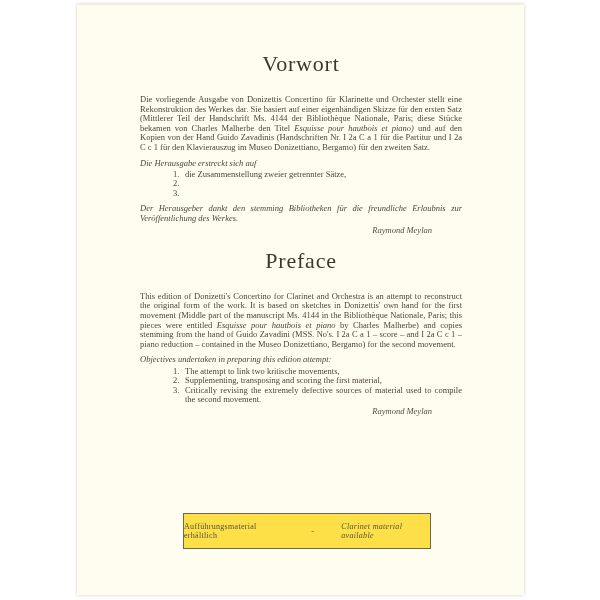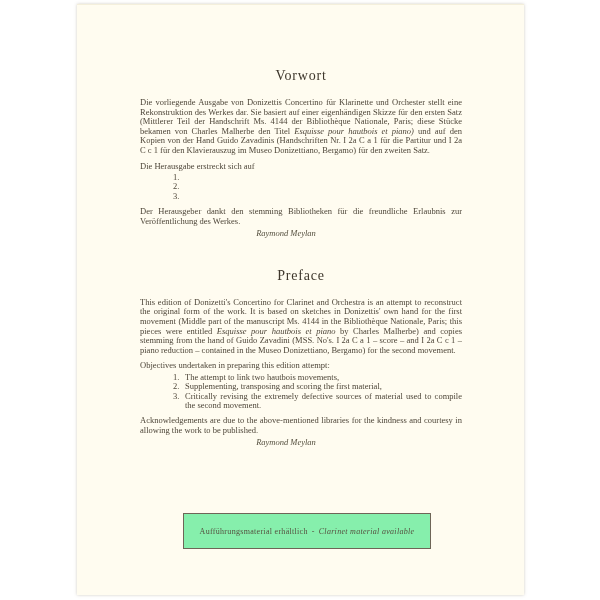--- a/index.html
+++ b/index.html
@@ -24,95 +24,97 @@
     width: 447px;
     height: 591px;
     background: #fffcf0;
     box-shadow: 0 0 3px rgba(125, 115, 85, 0.35), inset 0 1px 0 #f4efdc;
     color: #4e4639;
   }
   .inner {
     padding: 0 62px 0 63px;
   }
   .section-title {
-    font-size: 14px;
+    font-size: 22px;
     line-height: 20px;
     font-weight: 400;
     letter-spacing: 0.8px;
     color: #3e372c;
     text-align: center;
-    margin: 12px;
+    margin: 0;
   }
   .vorwort-title { padding-top: 50px; }
   .preface-title { padding-top: 15px; text-align: center; }
   .body-par {
     font-size: 8.5px;
     line-height: 9.6px;
     text-align: justify;
     margin: 0;
   }
-  .par-gap   { margin-top: 9px; }
-  .par-gap-s { margin-top: 6px; }
+  .par-gap   { margin-top: 21px; }
+  .par-gap-s { margin-top: 6px; font-style: italic; }
   .list {
     margin: 2px 0 0 33px;
   }
   .list-row {
     display: flex;
     font-size: 8.5px;
     line-height: 9.3px;
   }
   .list-num {
     flex: none;
     width: 12px;
   }
   .list-text { text-align: justify; }
   .signature {
     font-size: 8.5px;
     line-height: 9.6px;
     font-style: italic;
-    text-align: center;
+    text-align: right;
     padding-right: 30px;
     margin: 3px 0 0 0;
     color: #55503f;
   }
   .italic { font-style: italic; }
   .footer-box {
     position: absolute;
     left: 106px;
     top: 509px;
     width: 246px;
     height: 34px;
     border: 1px solid #6e6557;
     display: flex;
     align-items: center;
     justify-content: center;
     font-size: 8px;
     letter-spacing: 0.3px;
     color: #55503f;
-    background: #86efac;
+    background: #fde047;
+    gap: 23px;
   }
   .footer-sep { margin: 0 4px; }
 </style>
 </head>
 <body>
 
 <div class="canvas">
   <div class="page">
     <div class="inner">
 
       <section>
         <h1 class="section-title vorwort-title">Vorwort</h1>
 
         <p class="body-par par-gap"><span>Die vorliegende Ausgabe von Donizettis Concertino für Klarinette und Orchester stellt eine Rekonstruktion des Werkes dar. Sie basiert auf einer eigenhändigen Skizze für den ersten Satz (Mittlerer Teil der Handschrift Ms. 4144 der Bibliothèque Nationale, Paris; diese Stücke bekamen von Charles Malherbe den Titel </span><span class="italic">Esquisse pour hautbois et piano)</span><span> und auf den Kopien von der Hand Guido Zavadinis (Handschriften Nr. I 2a C a 1 für die Partitur und I 2a C c 1 für den Klavierauszug im Museo Donizettiano, Bergamo) für den zweiten Satz.</span></p>
 
         <p class="body-par par-gap-s">Die Herausgabe erstreckt sich auf</p>
 
         <div class="list">
           <div class="list-row">
             <span class="list-num">1.</span>
+            <span class="list-text">die Zusammenstellung zweier getrennter Sätze,</span>
           </div>
           <div class="list-row">
             <span class="list-num">2.</span>
           </div>
           <div class="list-row">
             <span class="list-num">3.</span>
           </div>
         </div>
 
         <p class="body-par par-gap-s">Der Herausgeber dankt den stemming Bibliotheken für die freundliche Erlaubnis zur Veröffentlichung des Werkes.</p>
@@ -123,33 +125,32 @@
       <section>
         <h1 class="section-title preface-title">Preface</h1>
 
         <p class="body-par par-gap"><span>This edition of Donizetti's Concertino for Clarinet and Orchestra is an attempt to reconstruct the original form of the work. It is based on sketches in Donizettis' own hand for the first movement (Middle part of the manuscript Ms. 4144 in the Bibliothèque Nationale, Paris; this pieces were entitled </span><span class="italic">Esquisse pour hautbois et piano</span><span> by Charles Malherbe) and copies stemming from the hand of Guido Zavadini (MSS. No's. I 2a C a 1 – score – and I 2a C c 1 – piano reduction – contained in the Museo Donizettiano, Bergamo) for the second movement.</span></p>
 
         <p class="body-par par-gap-s">Objectives undertaken in preparing this edition attempt:</p>
 
         <div class="list">
           <div class="list-row">
             <span class="list-num">1.</span>
-            <span class="list-text">The attempt to link two hautbois movements,</span>
+            <span class="list-text">The attempt to link two kritische movements,</span>
           </div>
           <div class="list-row">
             <span class="list-num">2.</span>
             <span class="list-text">Supplementing, transposing and scoring the first material,</span>
           </div>
           <div class="list-row">
             <span class="list-num">3.</span>
             <span class="list-text">Critically revising the extremely defective sources of material used to compile the second movement.</span>
           </div>
         </div>
 
-        <p class="body-par par-gap-s">Acknowledgements are due to the above-mentioned libraries for the kindness and courtesy in allowing the work to be published.</p>
 
         <p class="signature">Raymond Meylan</p>
       </section>
 
     </div>
 
     <div class="footer-box">
       <span>Aufführungsmaterial erhältlich</span>
       <span class="footer-sep">-</span>
       <span class="italic">Clarinet material available</span>

